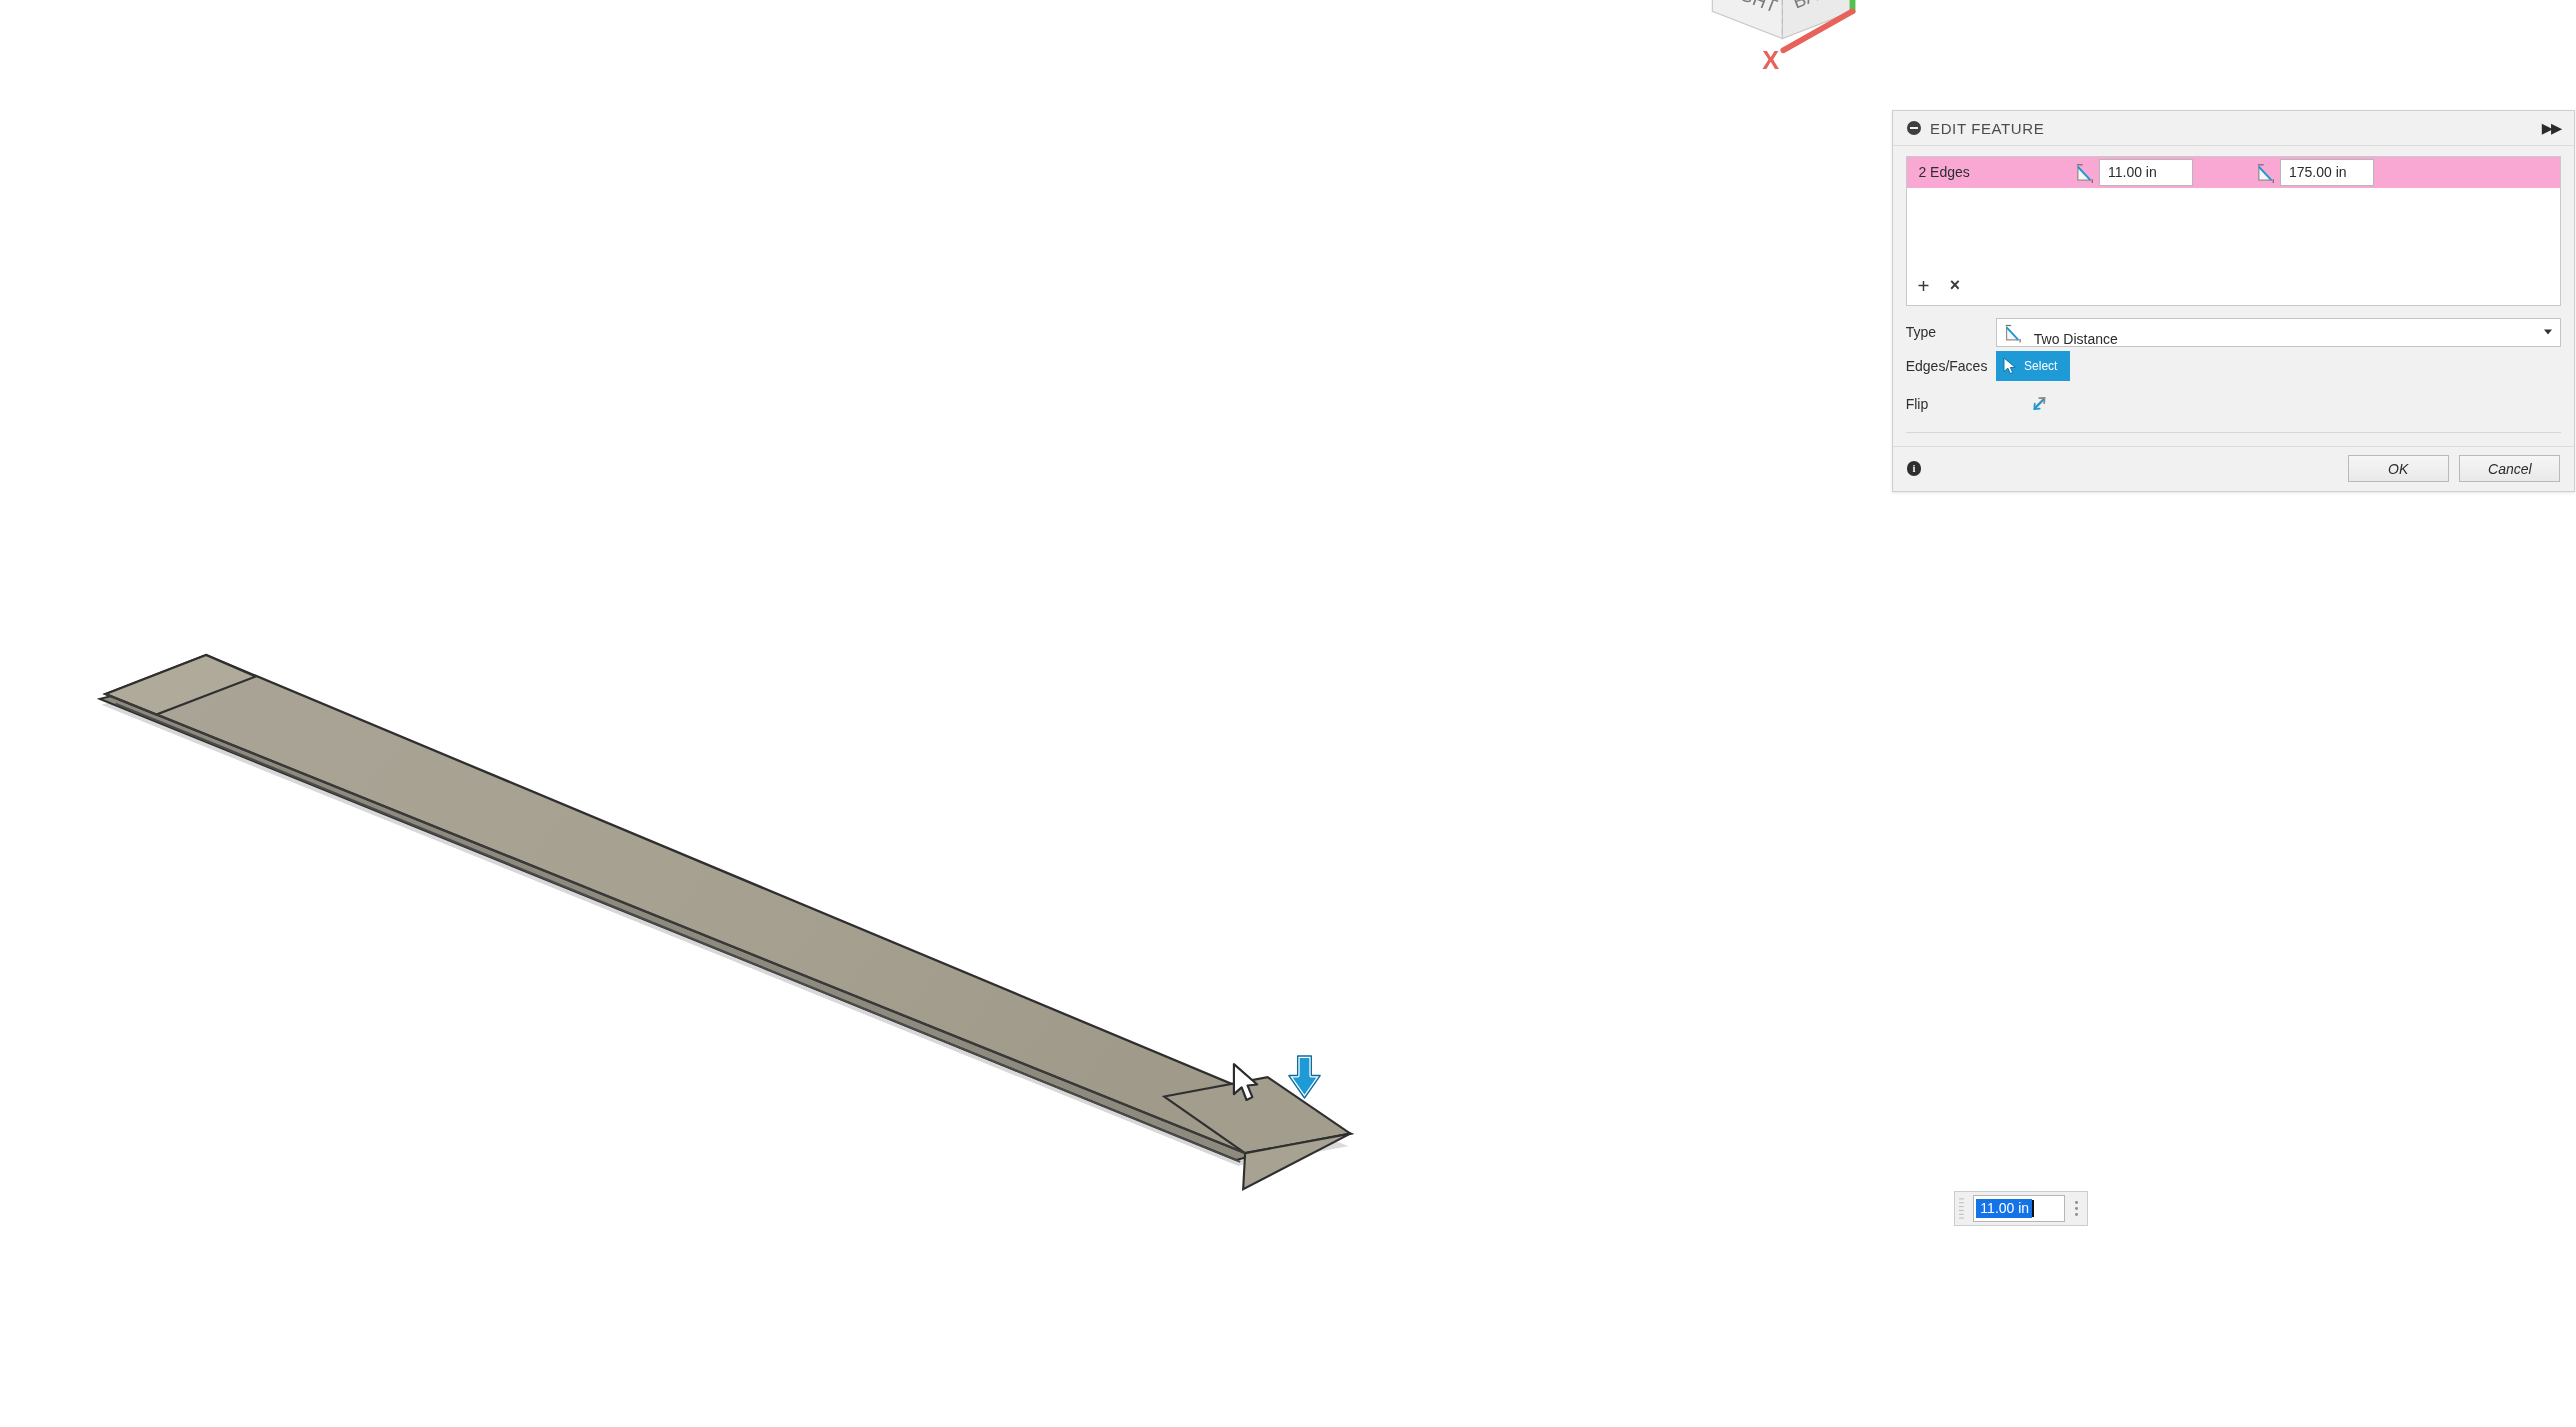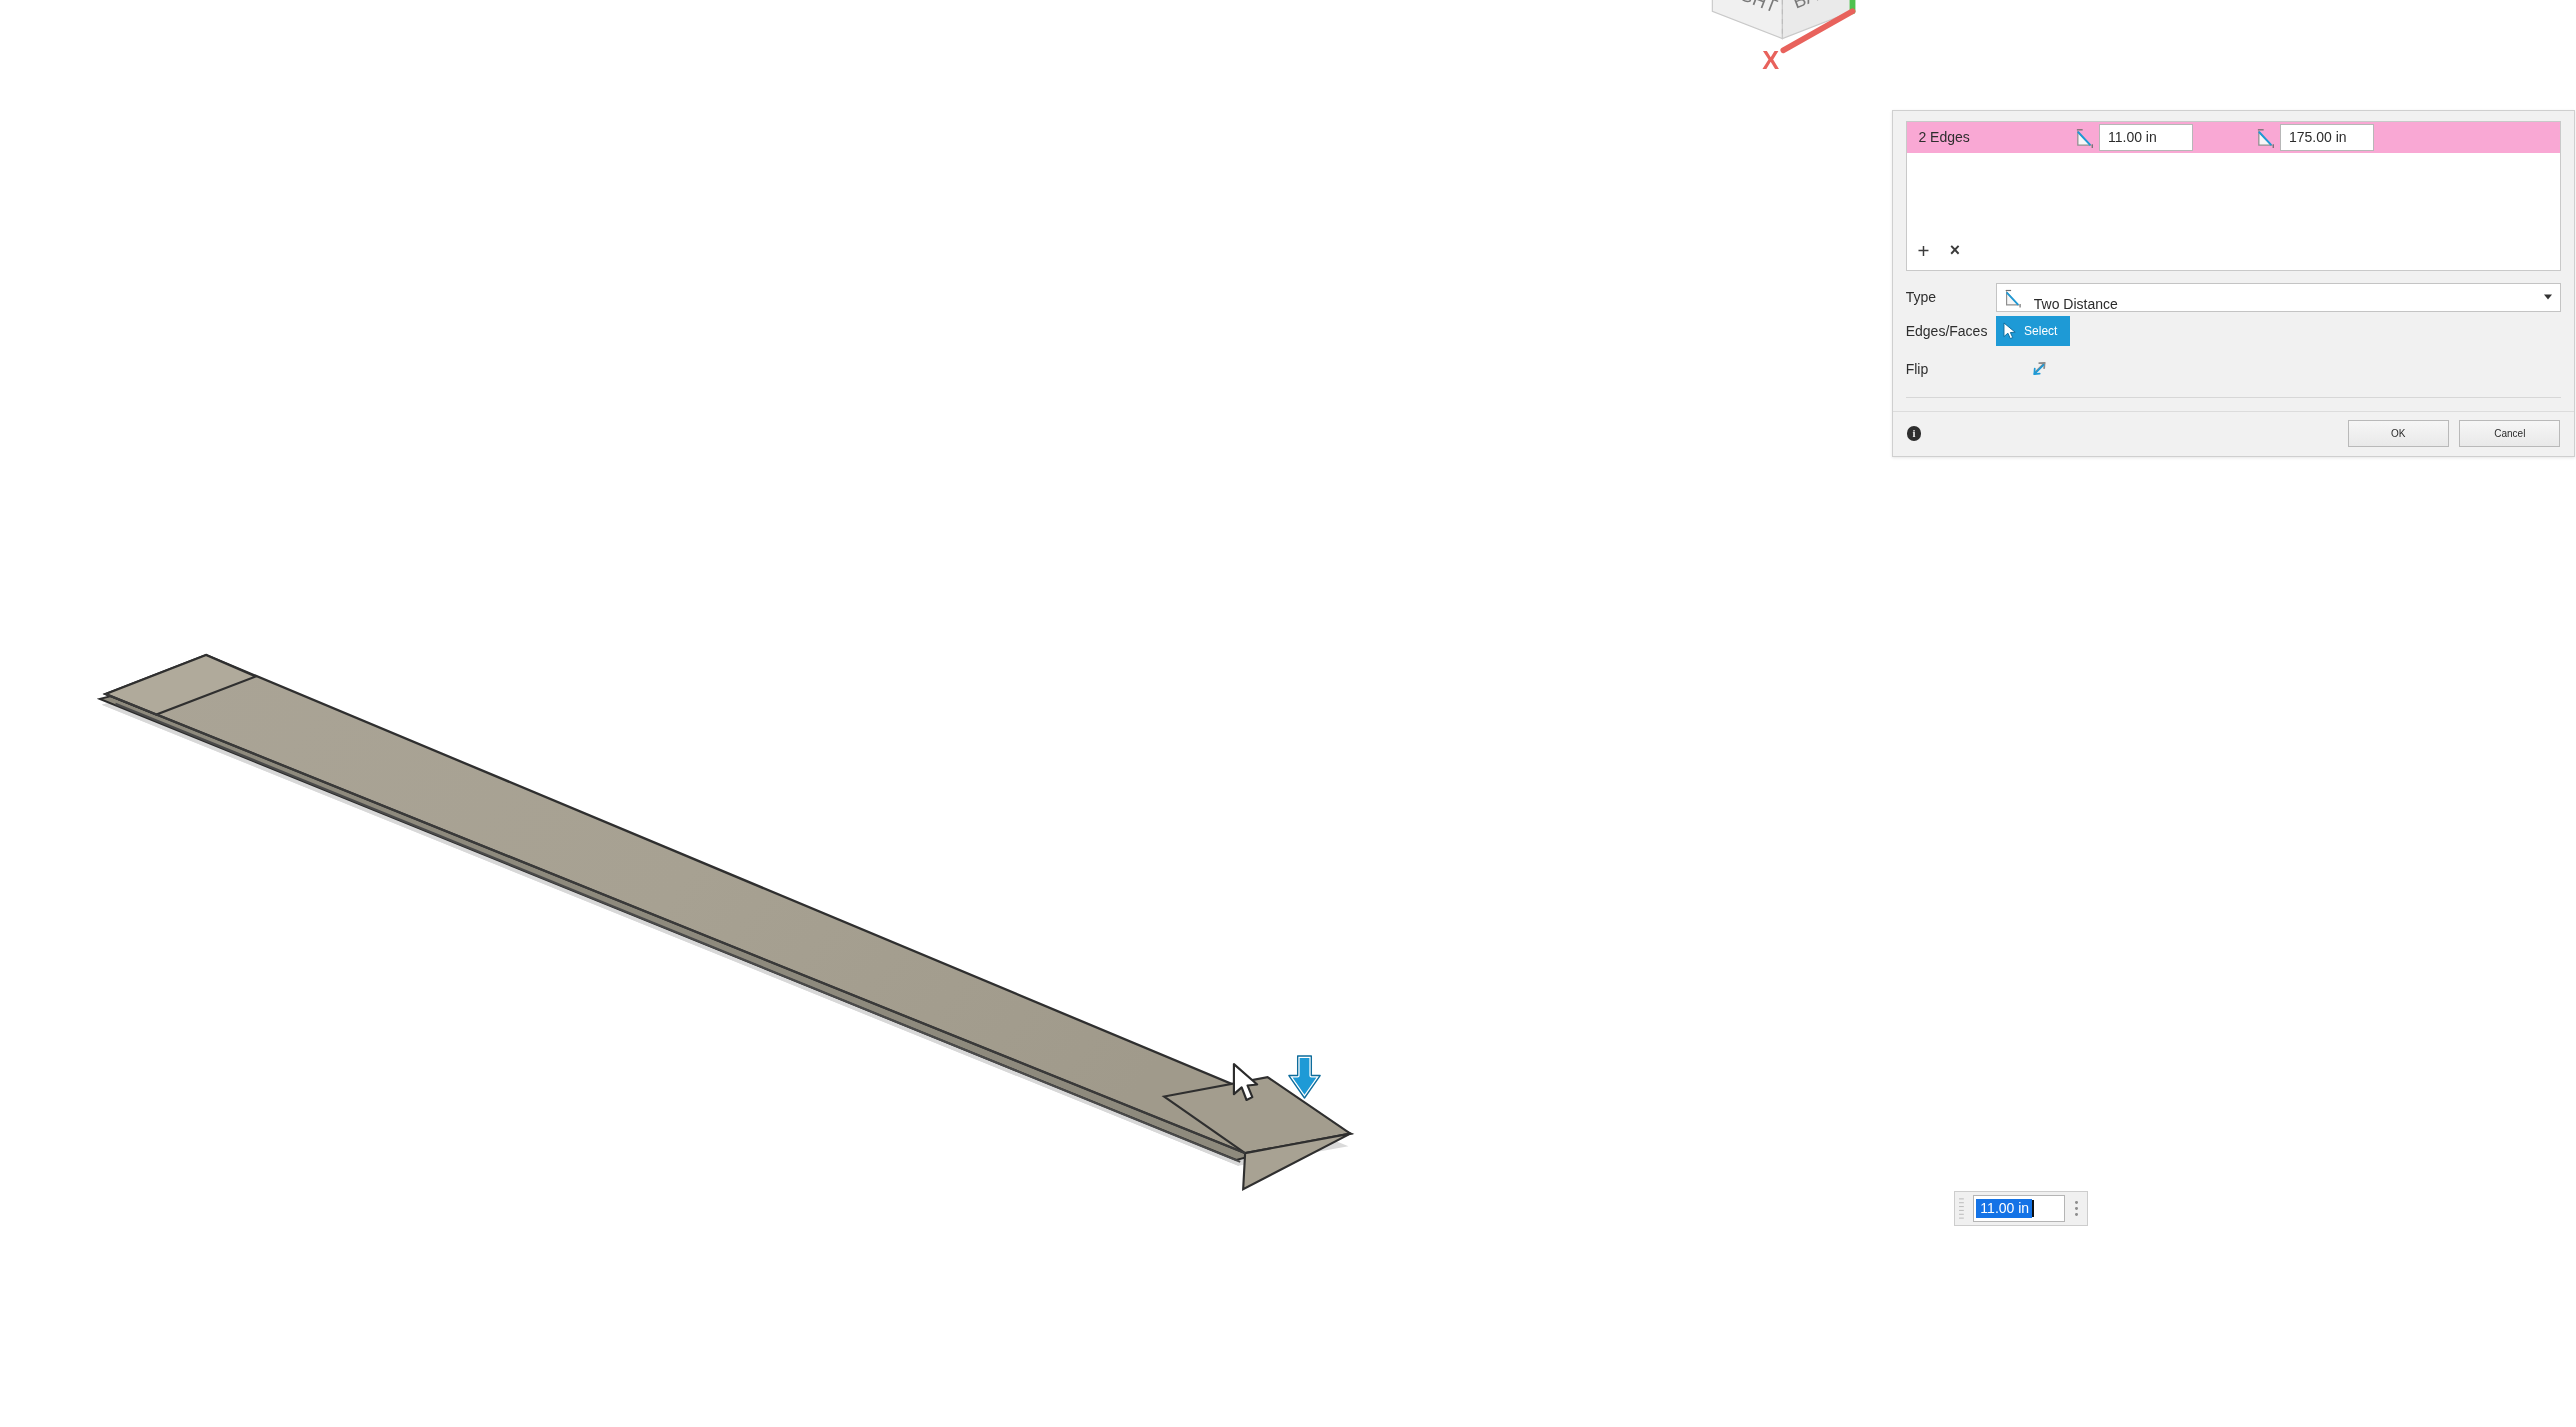--- a/index.html
+++ b/index.html
@@ -229,25 +229,26 @@
     align-items: center;
     justify-content: center;
     line-height: 1;
   }
   .footer-spacer { flex: 1 1 auto; }
   .fbtn {
     min-width: 101px;
     height: 27px;
     background: linear-gradient(#f6f6f6, #e9e9e9);
     border: 1px solid #b9b9b9;
-    font-size: 10px;
+    font-size: 14px;
     color: #2b2b2b;
     margin-left: 10.7px;
     cursor: pointer;
     font-family: "Liberation Sans", sans-serif;
+    font-style: italic;
   }
 
   
   #float-input {
     position: absolute;
     left: 1954px; top: 1191px;
     height: 35px;
     display: flex;
     align-items: center;
     background: #f0f0f0;
@@ -354,20 +355,28 @@
         <path d="M 180,64 L 109,104" stroke="#e8625c" stroke-width="6" stroke-linecap="round"></path>
         <text x="72" y="55" font-family="Liberation Sans, sans-serif" font-size="19" fill="#7a7a7a" text-anchor="middle" transform="rotate(21 72 55)">RIGHT</text>
         <text x="146" y="52" font-family="Liberation Sans, sans-serif" font-size="19" fill="#7a7a7a" text-anchor="middle" transform="rotate(-21 146 52)">BACK</text>
         <text x="96" y="123" font-family="Liberation Sans, sans-serif" font-size="26" font-weight="bold" fill="#e8625c" text-anchor="middle">X</text>
       </svg>
     </div>
   </div>
 
   <div id="edit-panel">
 
+    <div class="panel-header">
+      <span class="collapse-dot">
+          <i></i>
+        </span>
+      <span class="title">EDIT FEATURE</span>
+      <span class="header-spacer"></span>
+      <span class="ff-icon">▶▶</span>
+    </div>
 
     <div class="panel-body">
       <div class="sel-list">
 
         <div class="sel-row">
           <span class="sel-label">2 Edges</span>
 
           <span class="dist-group g1">
             <svg width="25" height="25" viewBox="0 0 26 26">
               <path d="M4 7 L4 21 L17 21 Z" fill="#f7f7f7" stroke="#8e8e8e" stroke-width="1.3"></path>

